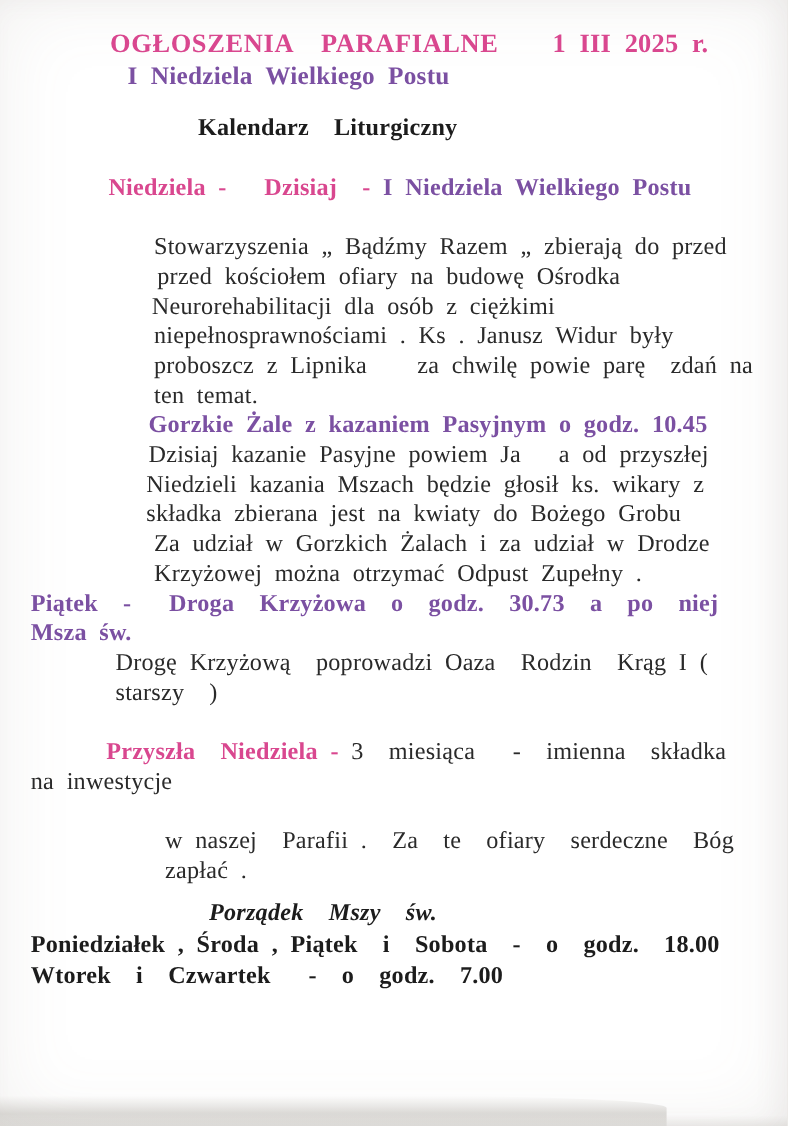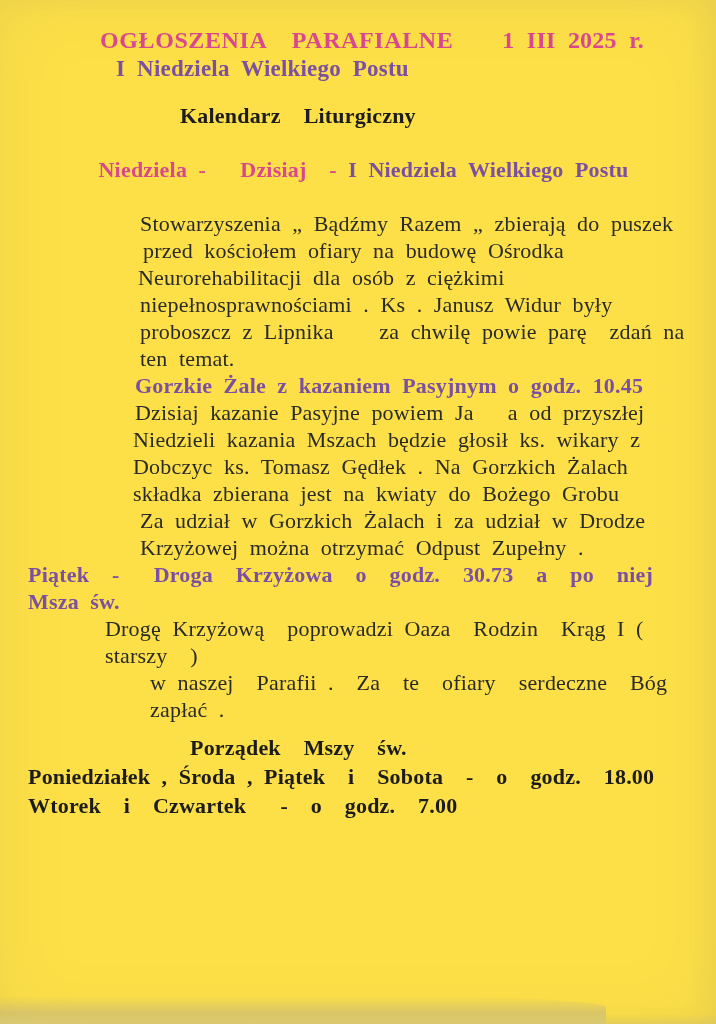--- a/index.html
+++ b/index.html
@@ -4,39 +4,39 @@
 <style>
   :root{
     --pink:#d9478f;
     --purple:#7b50a2;
     --ink:#2a2a2a;
     --ink-bold:#1c1c1c;
   }
   html,body{margin:0;padding:0;background:#efede9;}
   .page{
     width:716px;height:1024px;position:relative;overflow:hidden;
-    background:#fde047;
+    background:#ffffff;
     font-family:"Liberation Serif","DejaVu Serif",serif;
     color:var(--ink);
     box-shadow:inset 0 0 70px rgba(125,120,112,0.10), inset -10px 0 22px rgba(125,120,112,0.07);
   }
   .content{position:absolute;inset:0;padding:26px 28px 0 28px;}
   .line{white-space:pre-wrap;word-spacing:0.26em;letter-spacing:0.2px;
         font-size:22px;line-height:27px;}
   .bold{font-weight:bold;color:var(--ink-bold);}
   .pink{color:var(--pink);}
   .purple{color:var(--purple);}
   .header-row{display:flex;align-items:baseline;}
   .title{font-size:24px;line-height:28px;letter-spacing:0.6px;margin-left:72px;}
   .date{font-size:24px;line-height:28px;margin-left:auto;margin-right:44px;}
   .subtitle{font-size:23px;line-height:30px;padding-left:88px;}
   .cal-heading{padding-left:152px;margin-top:18px;}
   .mass{margin-top:10px;}
   .mass .line{line-height:29px;}
-  .mass-heading{padding-left:162px;}
+  .mass-heading{padding-left:162px;font-style:italic;}
   .scan-shadow{
     position:absolute;left:0;right:110px;bottom:0;height:28px;
     background:linear-gradient(180deg,rgba(172,168,161,0) 0%,rgba(168,164,156,0.38) 60%,rgba(196,193,187,0.28) 100%);
     border-radius:0 40% 0 0;
   }
   .scan-shadow2{
     position:absolute;left:0;bottom:0;width:100%;height:10px;
     background:linear-gradient(180deg,rgba(170,166,158,0) 0%,rgba(170,166,158,0.18) 100%);
   }
 </style>
@@ -51,40 +51,42 @@
       <div class="line bold pink date">1 III 2025 r.</div>
     </div>
     <div class="line bold purple subtitle">I Niedziela Wielkiego Postu</div>
 
     <div class="line bold cal-heading">Kalendarz  Liturgiczny</div>
 
     <div class="line" style="padding-left:2px">
       <span class="bold pink">Niedziela -   </span><span class="bold pink">Dzisiaj  - </span><span class="bold purple">I Niedziela Wielkiego Postu</span>
     </div>
 
-    <div class="line" style="padding-left:112px">Stowarzyszenia „ Bądźmy Razem „ zbierają do puszek</div>
+    <div class="line" style="padding-left:112px">Stowarzyszenia „ Bądźmy Razem „ zbierają do przed</div>
     <div class="line" style="padding-left:115px">przed kościołem ofiary na budowę Ośrodka</div>
     <div class="line" style="padding-left:110px">Neurorehabilitacji dla osób z ciężkimi</div>
     <div class="line" style="padding-left:112px">niepełnosprawnościami . Ks . Janusz Widur były</div>
     <div class="line" style="padding-left:112px">proboszcz z Lipnika    za chwilę powie parę  zdań na</div>
     <div class="line" style="padding-left:112px">ten temat.</div>
 
     <div class="line bold purple" style="padding-left:107px">Gorzkie Żale z kazaniem Pasyjnym o godz. 10.45</div>
 
     <div class="line" style="padding-left:107px">Dzisiaj kazanie Pasyjne powiem Ja   a od przyszłej</div>
     <div class="line" style="padding-left:105px">Niedzieli kazania Mszach będzie głosił ks. wikary z</div>
-    <div class="line" style="padding-left:105px">Dobczyc ks. Tomasz Gędłek . Na Gorzkich Żalach</div>
     <div class="line" style="padding-left:105px">składka zbierana jest na kwiaty do Bożego Grobu</div>
     <div class="line" style="padding-left:112px">Za udział w Gorzkich Żalach i za udział w Drodze</div>
     <div class="line" style="padding-left:112px">Krzyżowej można otrzymać Odpust Zupełny .</div>
 
     <div class="line bold purple">Piątek  -   Droga  Krzyżowa  o  godz.  30.73  a  po  niej  Msza św.</div>
 
     <div class="line" style="padding-left:77px">Drogę Krzyżową  poprowadzi Oaza  Rodzin  Krąg I ( starszy  )</div>
 
+    <div class="line">
+      <span class="bold pink">Przyszła  Niedziela - </span><span>3  miesiąca   -  imienna  składka  na inwestycje</span>
+    </div>
     <div class="line" style="padding-left:122px">w naszej  Parafii .  Za  te  ofiary  serdeczne  Bóg  zapłać .</div>
 
     <div class="mass">
       <div class="line bold mass-heading">Porządek  Mszy  św.</div>
       <div class="line bold">Poniedziałek , Środa , Piątek  i  Sobota  -  o  godz.  18.00</div>
       <div class="line bold">Wtorek  i  Czwartek   -  o  godz.  7.00</div>
     </div>
 
   </div>
   <div class="scan-shadow"></div>

